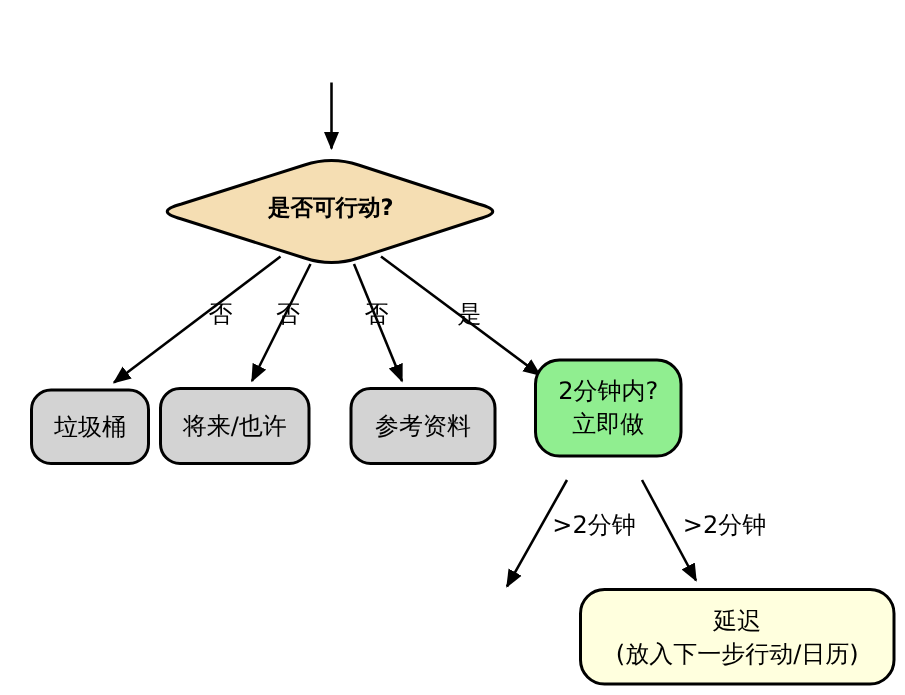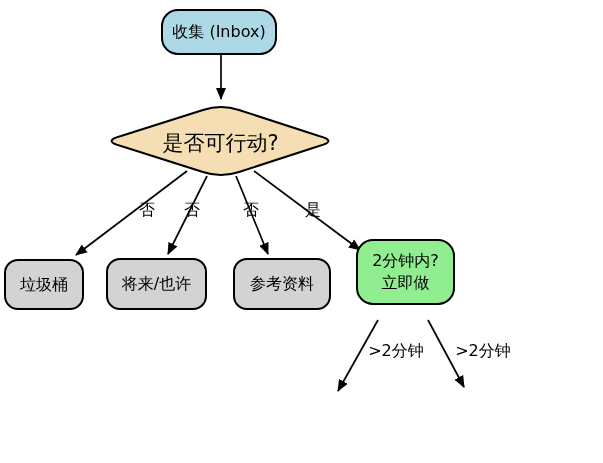--- a/index.html
+++ b/index.html
@@ -24,33 +24,34 @@
     display: flex;
     flex-direction: column;
     align-items: center;
     justify-content: center;
     text-align: center;
     font-size: 16px;
     line-height: 1.35;
     white-space: nowrap;
   }
   .node-inbox     { left: 161px; top: 9px;   width: 116px; height: 46px; border-radius: 17px; background: #ADD8E6; }
-  .node-trash     { left: 4px;   top: 259px; width: 80px;  height: 51px; border-radius: 14px; background: #D3D3D3; }
+  .node-trash     { left: 20px;   top: 259px; width: 80px;  height: 51px; border-radius: 14px; background: #D3D3D3; }
   .node-someday   { left: 106px; top: 258px; width: 101px; height: 52px; border-radius: 14px; background: #D3D3D3; }
   .node-reference { left: 233px; top: 258px; width: 98px;  height: 52px; border-radius: 14px; background: #D3D3D3; }
   .node-twomin    { left: 356px; top: 239px; width: 99px;  height: 66px; border-radius: 17px; background: #90EE90; }
   .node-delegate  { left: 265px; top: 399px; width: 100px; height: 51px; border-radius: 14px; background: #FFB6C1; }
   .node-defer     { left: 386px; top: 392px; width: 211px; height: 65px; border-radius: 17px; background: #FFFFDE; }
   .diamond-label {
     position: absolute;
     left: 150px; top: 129px;
     width: 141px;
     text-align: center;
-    font-size: 21px;
+    font-size: 15px;
     white-space: nowrap;
+    font-weight: bold;
   }
   .elabel {
     position: absolute;
     transform: translate(-50%, -50%);
     font-size: 16px;
     white-space: nowrap;
   }
   .elabel-no1  { left: 147px; top: 210px; }
   .elabel-no2  { left: 192px; top: 210px; }
   .elabel-no3  { left: 251px; top: 210px; }
@@ -75,23 +76,20 @@
     <line x1="207" y1="176" x2="168" y2="254" stroke="#000" stroke-width="1.7" marker-end="url(#arrow)"></line>
     <line x1="236" y1="176" x2="268" y2="254" stroke="#000" stroke-width="1.7" marker-end="url(#arrow)"></line>
     <line x1="254" y1="171" x2="360" y2="250" stroke="#000" stroke-width="1.7" marker-end="url(#arrow)"></line>
     <line x1="378" y1="320" x2="338" y2="391" stroke="#000" stroke-width="1.7" marker-end="url(#arrow)"></line>
     <line x1="428" y1="320" x2="464" y2="387" stroke="#000" stroke-width="1.7" marker-end="url(#arrow)"></line>
 
     <path d="M 121 136 L 203 110 Q 221 104 239 110 L 319 136 Q 338 141 319 146
              L 239 172 Q 221 178 203 172 L 121 146 Q 102 141 121 136 Z" stroke="#000" stroke-width="2" fill="#F5DEB3"></path>
   </svg>
 
-  <div class="node node-inbox">
-    <span>收集 (Inbox)</span>
-  </div>
 
   <div class="diamond-label">是否可行动?</div>
 
   <div class="node node-trash">
     <span>垃圾桶</span>
   </div>
 
   <div class="node node-reference">
     <span>参考资料</span>
   </div>
@@ -99,20 +97,24 @@
   <div class="node node-someday">
     <span>将来/也许</span>
   </div>
 
   <div class="node node-twomin">
     <span>2分钟内?</span>
     <span>立即做</span>
   </div>
 
 
+  <div class="node node-defer">
+    <span>延迟</span>
+    <span>(放入下一步行动/日历)</span>
+  </div>
 
   <div class="elabel elabel-no1">否</div>
   <div class="elabel elabel-no2">否</div>
   <div class="elabel elabel-no3">否</div>
   <div class="elabel elabel-yes">是</div>
   <div class="elabel elabel-gt2a">&gt;2分钟</div>
   <div class="elabel elabel-gt2b">&gt;2分钟</div>
 
 </div>
 

